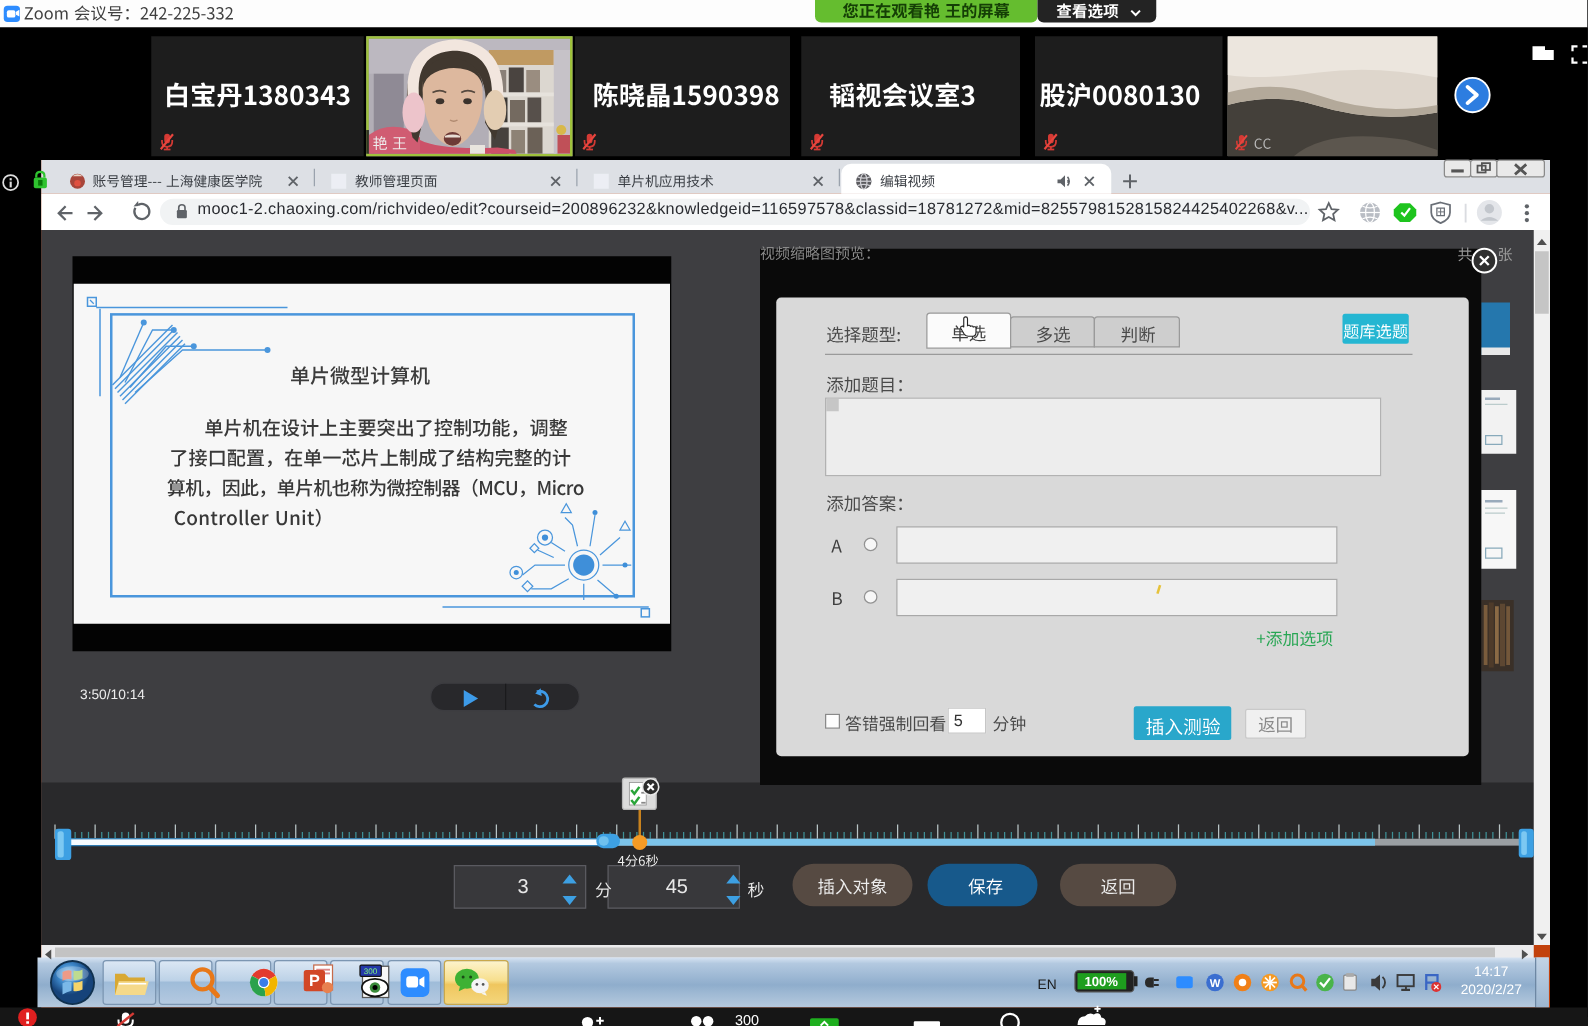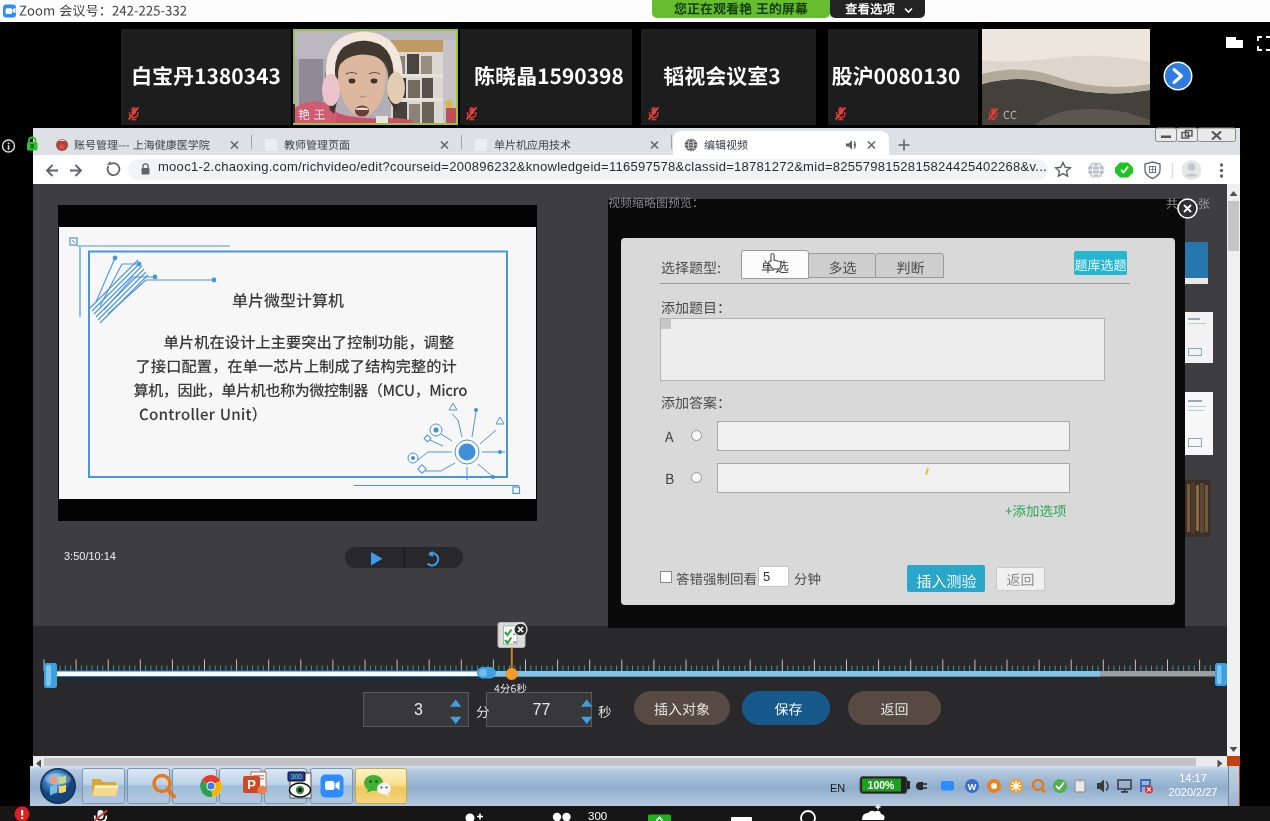--- a/index.html
+++ b/index.html
@@ -106,21 +106,21 @@
       <div class="abs thumb" style="top:296px;width:26px;height:57px;background:#3a3028">
    <div class="abs" style="left:2px;top:4px;width:3px;height:48px;background:#7a5c3c"></div>
    <div class="abs" style="left:6px;top:2px;width:4px;height:52px;background:#4e3b2a"></div>
    <div class="abs" style="left:11px;top:5px;width:3px;height:46px;background:#8a6a45"></div>
    <div class="abs" style="left:15px;top:3px;width:4px;height:50px;background:#5d4732"></div>
    <div class="abs" style="left:20px;top:5px;width:3px;height:47px;background:#73573a"></div>
         </div>
 
       <div class="abs" id="tl"></div>
       <div class="abs spin" style="left:330px">3</div>
-      <div class="abs spin" style="left:453px">77</div>
+      <div class="abs spin" style="left:453px">45</div>
       <div class="abs pill" style="left:601px;width:96px;background:#564a42"></div>
       <div class="abs pill" style="left:709px;width:88px;background:#17598b"></div>
       <div class="abs pill" style="left:815px;width:93px;background:#564a42"></div>
 
       <div class="abs" id="ovl"></div>
       <div class="abs" id="dlg"></div>
       <div class="qtab" style="left:708px;top:66px;width:68px;height:29px;background:#fbfbfb"></div>
       <div class="qtab" style="left:775px;top:69px;width:68px"></div>
       <div class="qtab" style="left:842px;top:69px;width:69px"></div>
       <div class="abs" id="tabline"></div>

